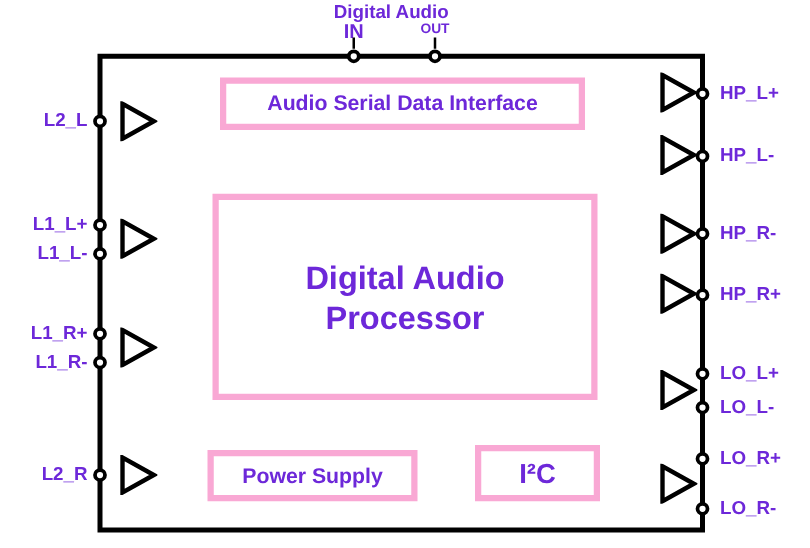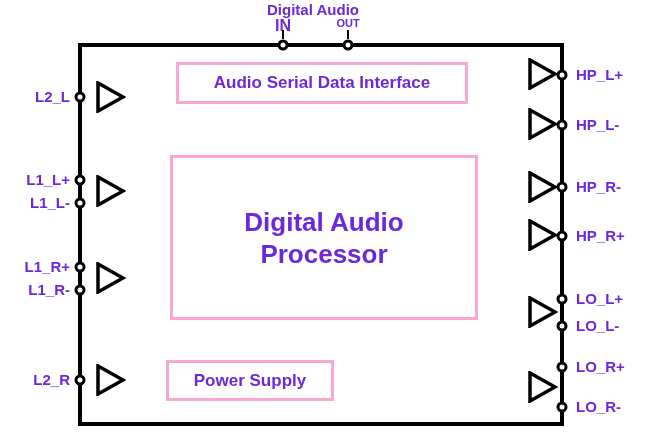--- a/index.html
+++ b/index.html
@@ -6,21 +6,21 @@
   .canvas{
     position:relative;width:648px;height:438px;background:#fff;
     font-family:"Liberation Sans","DejaVu Sans",sans-serif;
     color:#6d28d9;overflow:hidden;
   }
   .chip{
     position:absolute;left:78px;top:43px;width:486px;height:383px;
     border:4px solid #000;box-sizing:border-box;background:#fff;
   }
   .block{
-    position:absolute;border:3px solid #f9a8d4;box-sizing:border-box;background:#fff;
+    position:absolute;border:5px solid #f9a8d4;box-sizing:border-box;background:#fff;
     display:flex;align-items:center;justify-content:center;text-align:center;
     font-weight:bold;
   }
   .pin{
     position:absolute;width:5px;height:5px;background:#fff;
     border:3px solid #000;border-radius:50%;
     transform:translate(-50%,-50%);
   }
   .pinlabel{
     position:absolute;font-weight:bold;font-size:15px;line-height:20px;height:20px;
@@ -53,20 +53,21 @@
 
   <div class="block" style="left:170px;top:155px;width:308px;height:165px;font-size:26px;line-height:32px;">
     <div>
       <div>Digital Audio</div>
       <div>Processor</div>
     </div>
   </div>
 
   <div class="block" style="left:166px;top:360px;width:168px;height:41px;font-size:17px;">Power Supply</div>
 
+  <div class="block" style="left:380px;top:356px;width:100px;height:45px;font-size:22px;">I²C</div>
 
   <div class="pinlabel llabel" style="top:87px;">L2_L</div>
   <div class="pinlabel llabel" style="top:170px;">L1_L+</div>
   <div class="pinlabel llabel" style="top:193px;">L1_L-</div>
   <div class="pinlabel llabel" style="top:257px;">L1_R+</div>
   <div class="pinlabel llabel" style="top:280px;">L1_R-</div>
   <div class="pinlabel llabel" style="top:370px;">L2_R</div>
 
   <div class="pin" style="left:80px;top:97px;"></div>
   <div class="pin" style="left:80px;top:180px;"></div>

